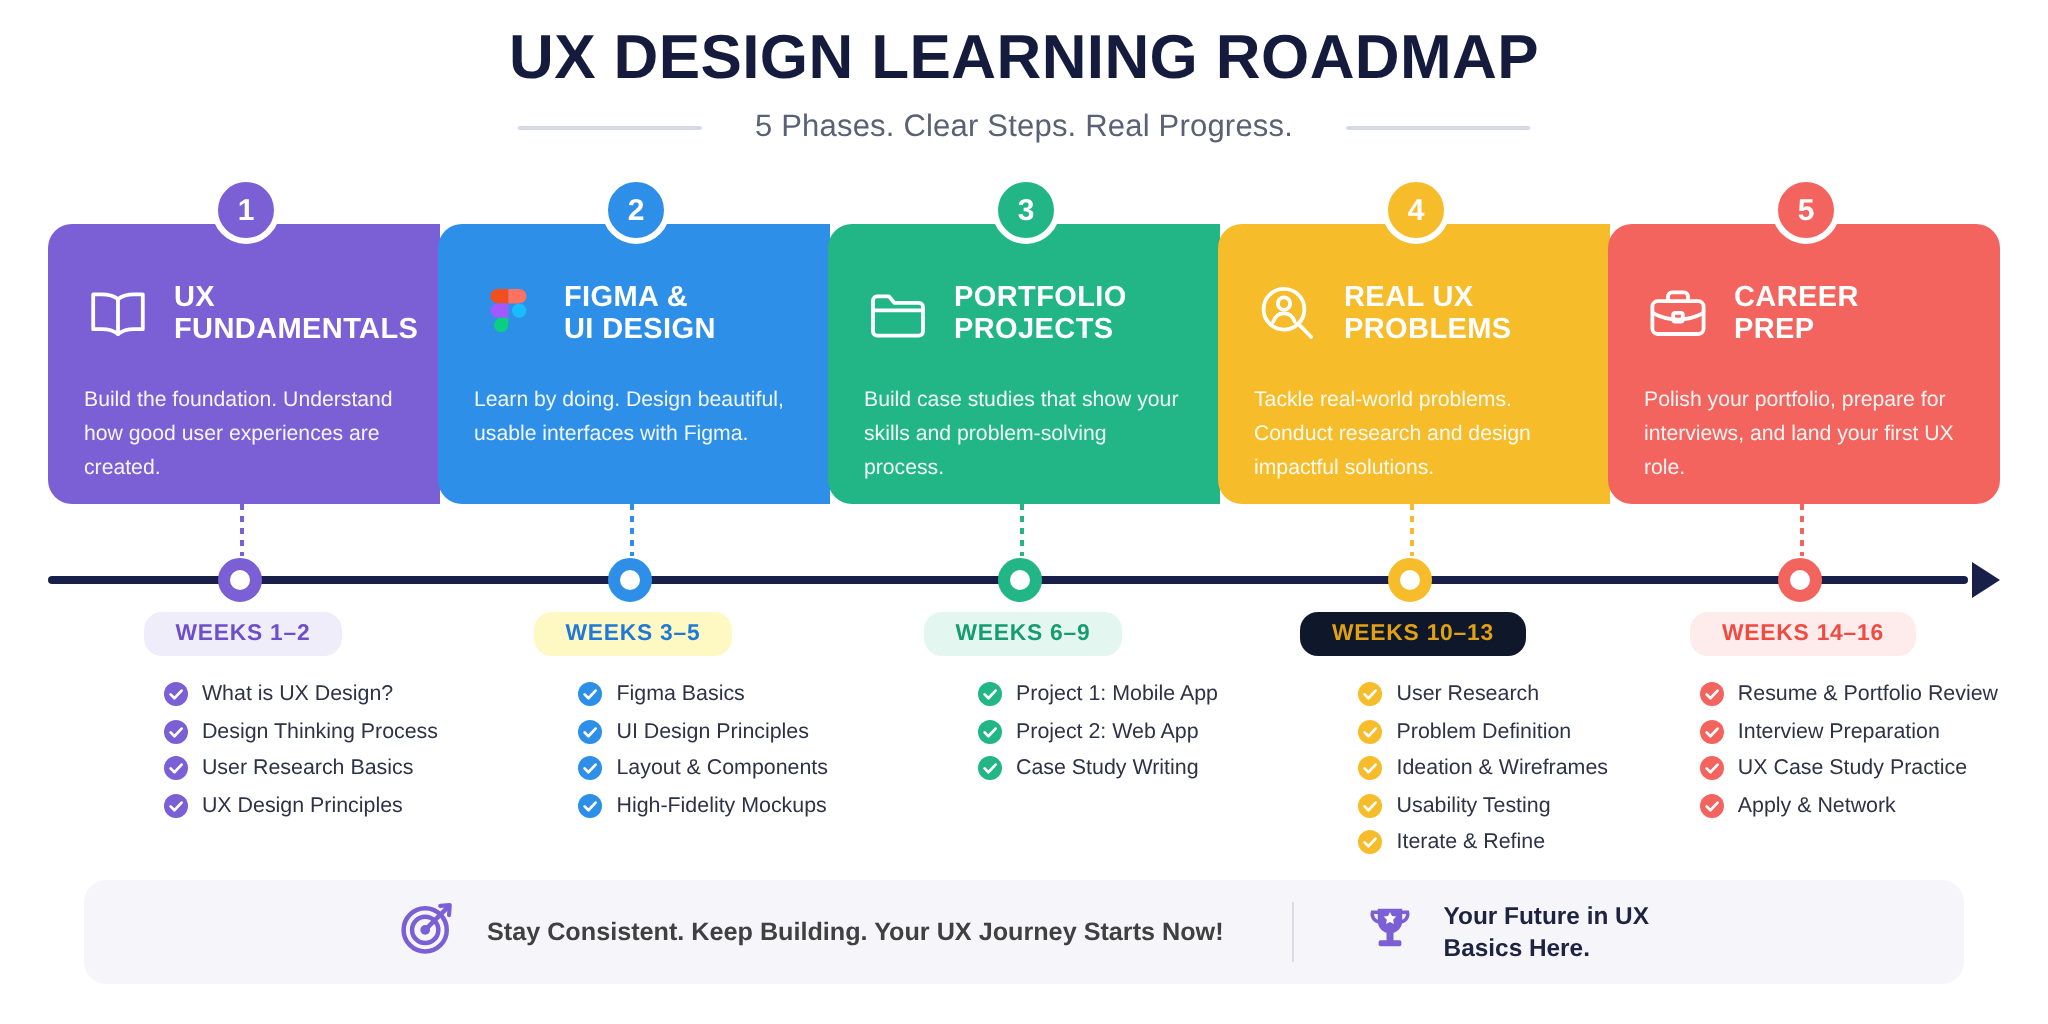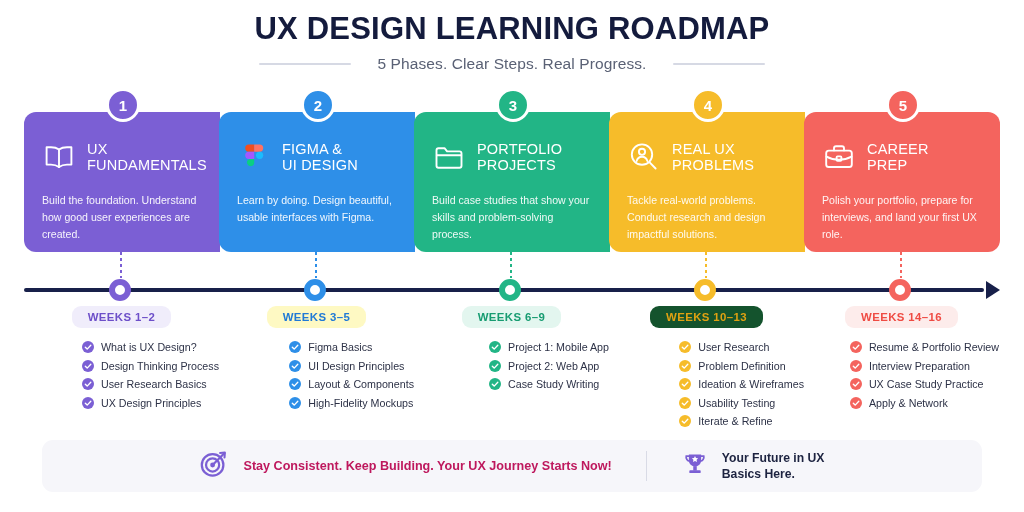--- a/index.html
+++ b/index.html
@@ -48,21 +48,21 @@
   .card .tip{
     position:absolute;right:-19px;top:0;
     width:22px;height:140px;
     clip-path:polygon(0 0, 0 38%, 100% 50%, 0 62%, 0 100%);
     background:inherit;
   }
 
   .card-head{display:flex;align-items:center;gap:11px;height:46px;}
   .card-icon{width:34px;height:34px;flex:0 0 34px;display:block;}
   .card-title{
-    font-size:14.5px;font-weight:normal;line-height:1.12;
+    font-size:14.5px;font-weight:bold;line-height:1.12;
     letter-spacing:.2px;text-transform:uppercase;
   }
   .card-desc{
     margin-top:12px;font-size:10.6px;line-height:1.62;
     color:rgba(255,255,255,.93);max-width:168px;
   }
 
   
   .badge{
     position:absolute;top:-24px;left:82px;
@@ -122,21 +122,21 @@
   .tick svg{display:block;}
 
   
   .footer{
     position:absolute;left:42px;top:440px;
     width:940px;height:52px;
     background:#f6f6fa;border-radius:11px;
     display:flex;align-items:center;justify-content:center;
   }
   .foot-left{display:flex;align-items:center;gap:14px;}
-  .foot-text{font-size:12.6px;font-weight:bold;color:#be185d;}
+  .foot-text{font-size:12.6px;font-weight:bold;color:#404040;}
   .foot-sep{width:1px;height:30px;background:#d9dbe6;margin:0 34px;}
   .foot-right{display:flex;align-items:center;gap:13px;}
   .foot-right-text{font-size:12.2px;font-weight:bold;color:#1d2340;line-height:1.34;}
 </style>
 </head>
 <body>
 
 <div class="page">
 
   <div class="header">
@@ -384,21 +384,21 @@
               <svg width="12" height="12" viewBox="0 0 12 12">
     <circle cx="6" cy="6" r="6" fill="#22b586"></circle>
     <path d="M3.3 6.2l1.9 1.9 3.6-3.8" stroke="#fff" stroke-width="1.35" fill="none" stroke-linecap="round" stroke-linejoin="round"></path>
   </svg>
             </span>
       <span>Case Study Writing</span>
     </div>
         </div>
       </div>
       <div class="col">
-    <div class="week-pill" style="background:#14532d;color:#e0a112">
+    <div class="week-pill" style="background:#0f172a;color:#e0a112">
       <span>WEEKS 10–13</span>
     </div>
     <div class="items">
     <div class="item">
       <span class="tick">
               <svg width="12" height="12" viewBox="0 0 12 12">
     <circle cx="6" cy="6" r="6" fill="#f6bc2a"></circle>
     <path d="M3.3 6.2l1.9 1.9 3.6-3.8" stroke="#fff" stroke-width="1.35" fill="none" stroke-linecap="round" stroke-linejoin="round"></path>
   </svg>
             </span>

